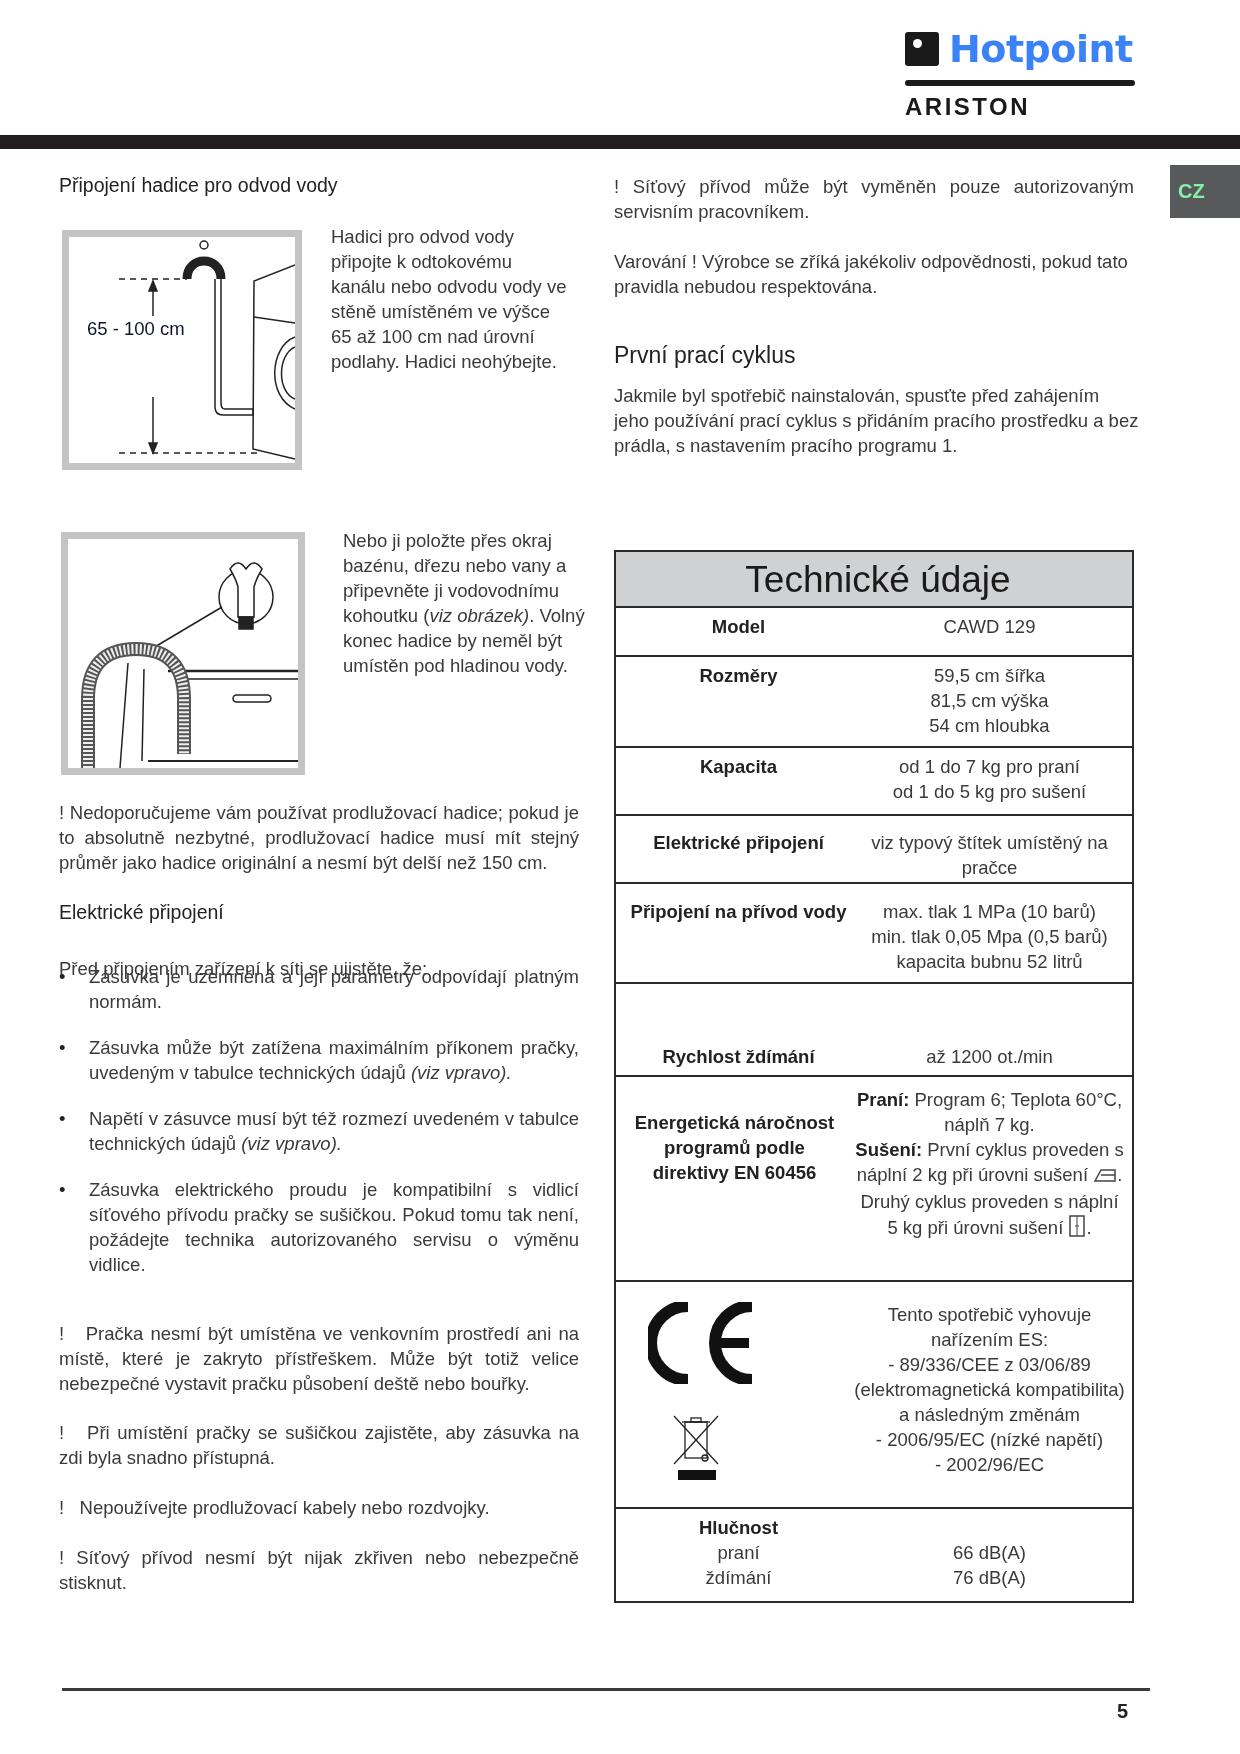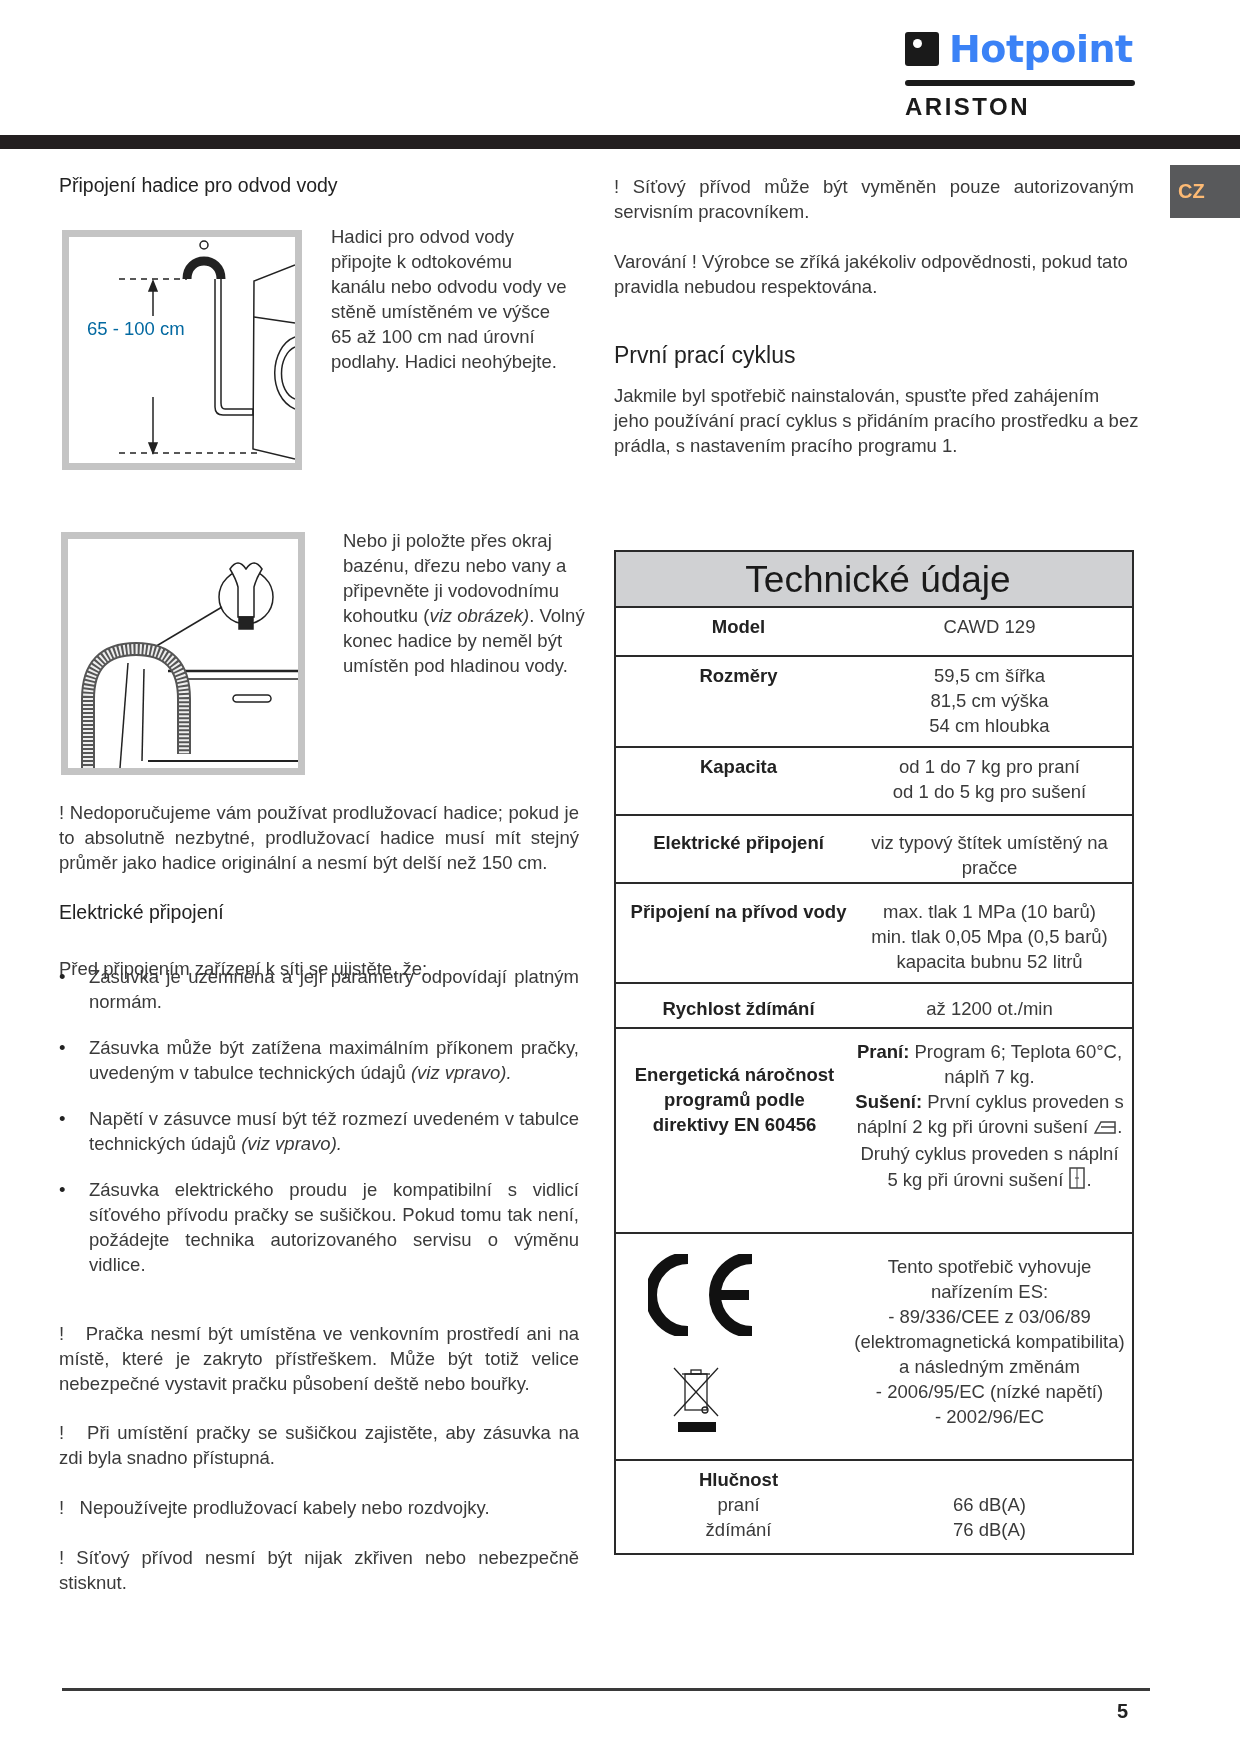--- a/index.html
+++ b/index.html
@@ -7,21 +7,21 @@
        font-family:"DejaVu Sans","Liberation Sans",sans-serif;overflow:hidden;}
   .abs{position:absolute;}
   .logo{left:905px;top:26px;width:230px;height:100px;}
   .logo-top{display:flex;align-items:center;height:46px;}
   .logo-square{width:34px;height:34px;background:#1a1a1a;border-radius:3px;position:relative;margin-right:10px;}
   .logo-square::after{content:"";position:absolute;left:8px;top:7px;width:9px;height:9px;border-radius:50%;background:#fff;}
   .logo-hot{font-family:"DejaVu Sans",sans-serif;font-weight:bold;font-size:38px;color:#3b82f6;letter-spacing:-0.5px;line-height:46px;}
   .logo-rule{height:6px;background:#1a1a1a;border-radius:3px;margin:8px 0 6px 0;}
   .logo-ariston{font-family:"Liberation Sans",sans-serif;font-weight:bold;font-size:24px;color:#1a1a1a;letter-spacing:2.5px;text-align:left;line-height:30px;}
   .topbar{left:0;top:135px;width:1240px;height:14px;background:#231f20;}
-  .cz-tab{left:1170px;top:165px;width:70px;height:53px;background:#58595b;color:#fdba74;
+  .cz-tab{left:1170px;top:165px;width:70px;height:53px;background:#58595b;color:#86efac;
           font-family:"Liberation Sans",sans-serif;font-weight:bold;font-size:20px;line-height:53px;padding-left:8px;box-sizing:border-box;}
   .h-sec{font-family:"Liberation Sans",sans-serif;font-size:19.5px;color:#222;}
   .txt{font-family:"Liberation Sans",sans-serif;font-size:18.5px;line-height:25px;color:#3a3a3a;}
   .just{text-align:justify;}
   .fig{border:7px solid #c4c4c4;background:#fff;box-sizing:border-box;}
   ul.bullets{list-style:none;margin:0;padding:0;}
   ul.bullets li{position:relative;padding-left:30px;margin-bottom:21px;}
   ul.bullets li::before{content:"•";position:absolute;left:0;top:0;color:#222;}
   .tbl{left:614px;top:550px;width:520px;border:2.5px solid #2a2a2a;box-sizing:border-box;text-align:center;}
   .tbl-head{height:54px;background:#d0d1d3;border-bottom:2.5px solid #2a2a2a;font-family:"Liberation Sans",sans-serif;
@@ -64,21 +64,21 @@
       <polygon points="84,216 80,206 88,206" fill="#222"></polygon>
       <circle cx="135" cy="8" r="4"></circle>
       <path d="M118,42 C118,18 152,18 152,42" stroke-width="9" stroke="#222"></path>
       <path d="M146,42 L146,170 Q146,178 154,178 L184,178 L184,172 L156,172 Q152,172 152,166 L152,42"></path>
       <path d="M226,28 L185,44 L184,212 L226,222"></path>
       <line x1="185" y1="80" x2="226" y2="86"></line>
       <path d="M226,100 C200,110 198,160 226,172"></path>
       <path d="M226,110 C208,118 208,155 226,162"></path>
     </g>
   </svg>
-  <div class="abs" style="left:18px;top:79px;font-family:'Liberation Sans',sans-serif;font-size:18.5px;color:#0369a1;background:#fff;padding:2px 0;">65 - 100 cm</div>
+  <div class="abs" style="left:18px;top:79px;font-family:'Liberation Sans',sans-serif;font-size:18.5px;color:#0f172a;background:#fff;padding:2px 0;">65 - 100 cm</div>
 </div>
 
 <div class="abs txt" style="left:331px;top:224px;width:240px;">Hadici pro odvod vody připojte k odtokovému kanálu nebo odvodu vody ve stěně umístěném ve výšce 65 až 100 cm nad úrovní podlahy. Hadici neohýbejte.</div>
 
 <div class="abs fig" style="left:61px;top:532px;width:244px;height:243px;">
   <svg width="230" height="229" viewBox="0 0 230 229">
     <g stroke="#222" fill="none" stroke-width="1.5">
       <circle cx="178" cy="58" r="27"></circle>
       <path d="M162,30 Q170,18 178,30 Q186,18 194,30 Q188,40 186,48 L186,78 L170,78 L170,48 Q168,40 162,30Z" fill="#fff"></path>
       <rect x="171" y="78" width="14" height="12" fill="#222"></rect>
@@ -152,21 +152,21 @@
 
   <div class="row" style="height:100px;padding-top:9px;">
     <div class="k b">Připojení na přívod vody</div>
     <div class="v">
       <div>max. tlak 1 MPa (10 barů)</div>
       <div>min. tlak 0,05 Mpa (0,5 barů)</div>
       <div>kapacita bubnu 52 litrů</div>
     </div>
   </div>
 
-  <div class="row" style="height:45px;padding-top:6px;">
+  <div class="row" style="height:45px;padding-top:6px;margin-top:48px;">
     <div class="k b">Rychlost ždímání</div>
     <div class="v">až 1200 ot./min</div>
   </div>
 
   <div class="row" style="height:205px;">
     <div class="k b" style="padding-top:33px;padding-right:8px;">Energetická náročnost programů podle direktivy EN 60456</div>
     <div class="v" style="padding-top:10px;">
       <b style="color:#222;">Praní:</b><span> Program 6; Teplota 60°C, náplň 7 kg.</span><br>
       <b style="color:#222;">Sušení:</b><span> První cyklus proveden s náplní  2 kg při úrovni sušení </span><span class="ico-inline"><svg width="24" height="16" viewBox="0 0 24 16">
             <path d="M2,14 L8,3 L22,3 L22,14 Z M8,8 L22,8" stroke="#444" fill="none" stroke-width="1.5"></path>

